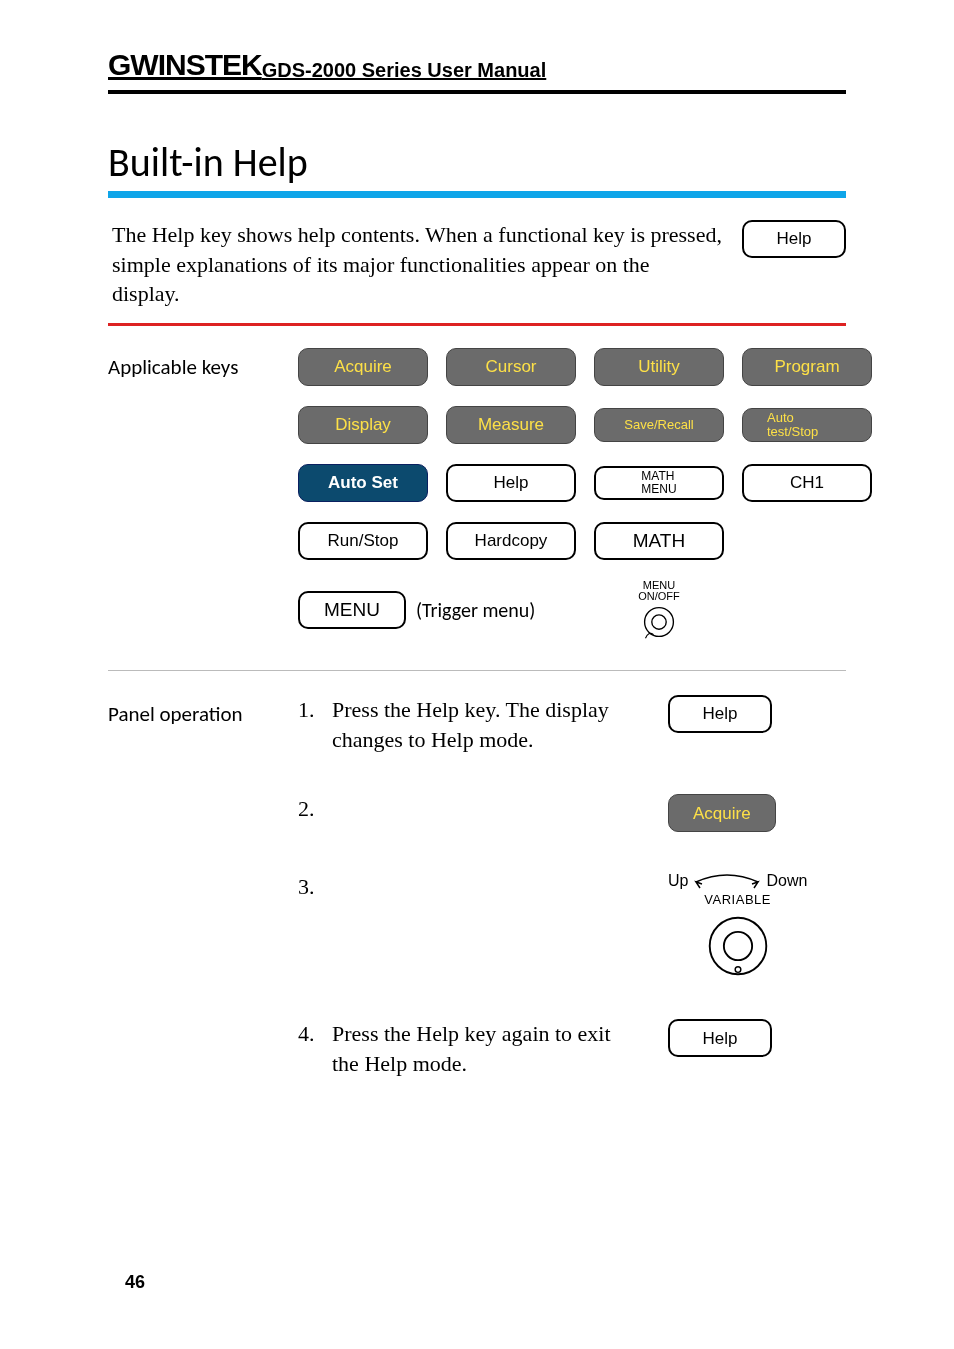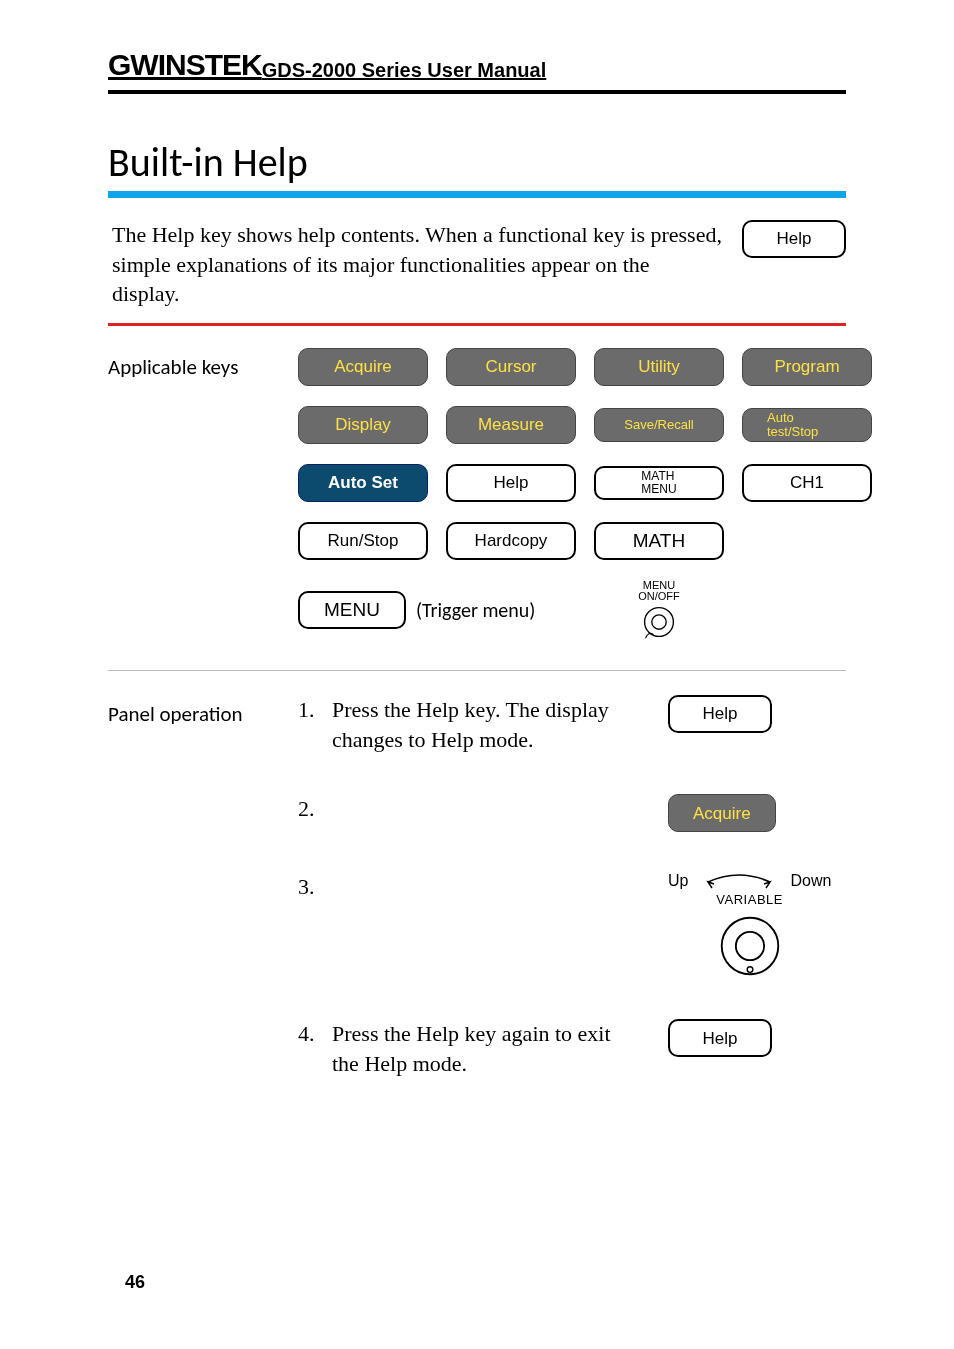--- a/index.html
+++ b/index.html
@@ -145,21 +145,21 @@
       gap: 12px;
     }
     .op-num { width: 22px; flex-shrink: 0; }
     .op-vis { flex: 1; display: flex; justify-content: flex-start; padding-left: 20px; align-items: center; }
 
     .variable-knob {
       display: flex;
       flex-direction: column;
       align-items: center;
     }
-    .vk-top { display:flex; align-items:center; gap:16px; font-family: Arial, sans-serif; font-size:16px;}
+    .vk-top { display:flex; align-items:center; gap:4px; font-family: Arial, sans-serif; font-size:16px;}
     .vk-label { font-family: Arial, sans-serif; font-size: 13px; letter-spacing: 0.5px; margin-top: 2px;}
     .vk-knob { width: 66px; height: 66px; margin-top: 6px; }
 
     .page-num {
       position: absolute;
       bottom: 56px;
       left: 125px;
       font-family: Arial, sans-serif;
       font-weight: 700;
       font-size: 18px;

